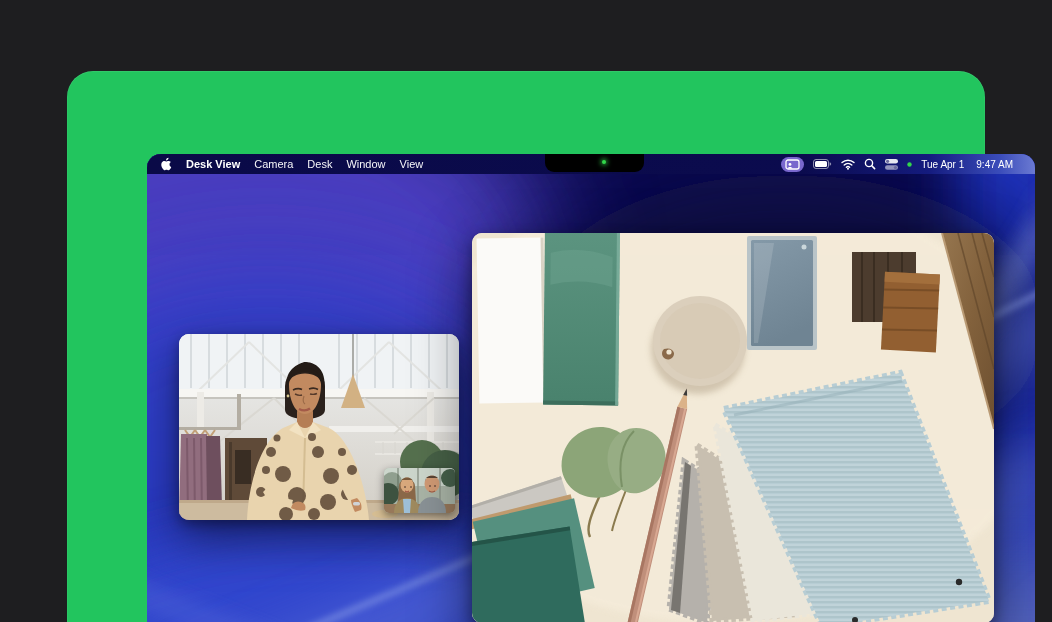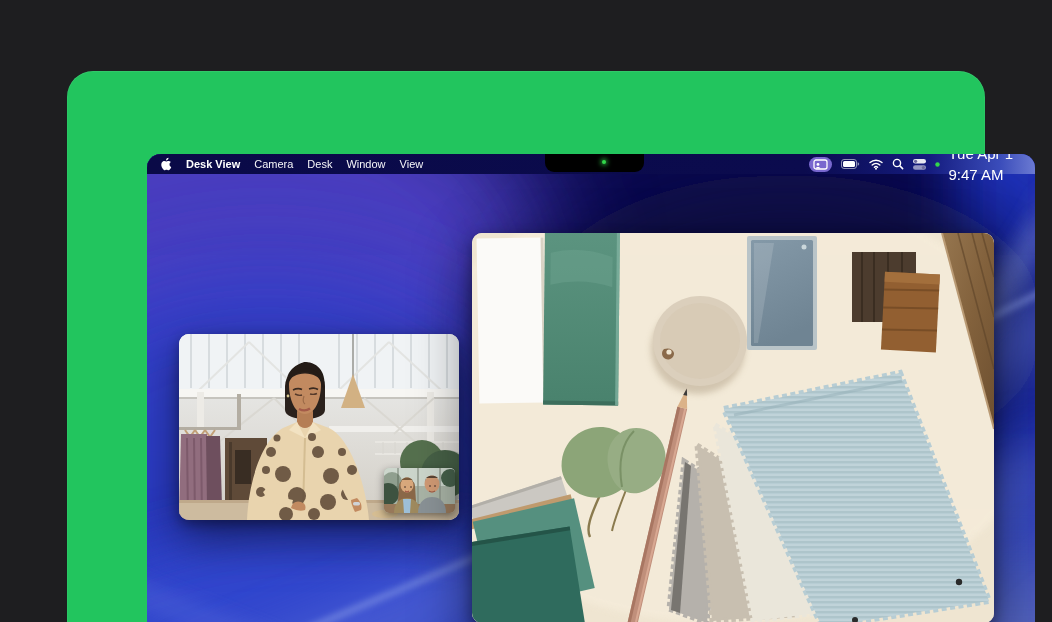--- a/index.html
+++ b/index.html
@@ -36,21 +36,21 @@
     color:#fff;font-size:11px;gap:14px;white-space:nowrap;
   }
   .menubar .appname{font-weight:700;}
   .menubar .mitem{font-weight:400;opacity:.96;}
   .mb-right{margin-left:auto;display:flex;align-items:center;gap:9px;}
   .pill{
     display:flex;align-items:center;justify-content:center;
     width:23px;height:15px;border-radius:8px;background:rgba(140,120,228,.85);
   }
   .mb-ico{display:flex;align-items:center;}
-  .clock{display:flex;gap:4px;font-size:15px;flex-direction:column;}
+  .clock{display:flex;gap:12px;font-size:10px;}
   
   .win{position:absolute;border-radius:10px;overflow:hidden;z-index:20;}
   .win-facetime{
     left:32px;top:180px;width:280px;height:186px;
     box-shadow:0 18px 45px rgba(0,0,10,.5), 0 4px 12px rgba(0,0,10,.35);
     background:#dcdad6;
   }
   .win-desk{
     left:325px;top:79px;width:522px;height:390px;
     box-shadow:0 22px 55px rgba(0,0,10,.55), 0 5px 14px rgba(0,0,10,.4);

